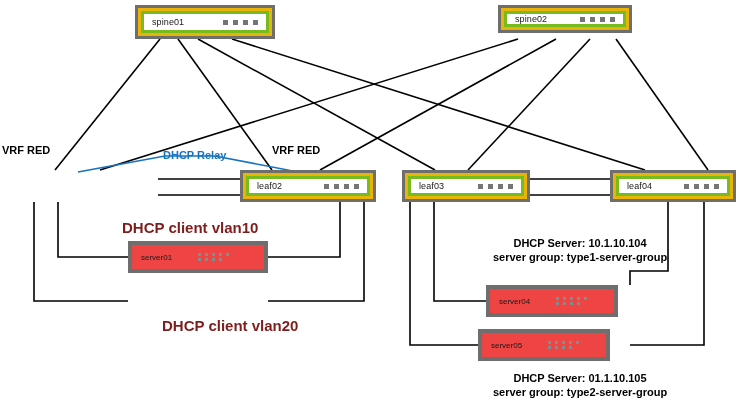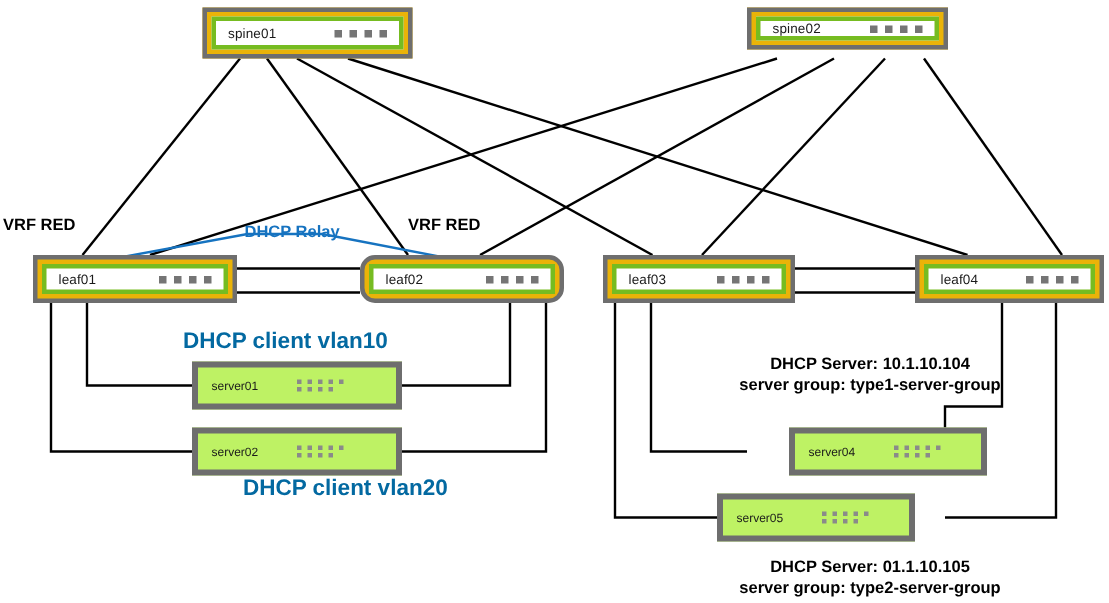--- a/index.html
+++ b/index.html
@@ -30,37 +30,37 @@
   }
   .switch .ports{
     margin-left:auto;display:flex;gap:5px;align-items:center;
   }
   .switch .ports i{display:block;width:5px;height:5px;background:#757575;}
 
   
   .server{
     position:absolute;
     box-sizing:border-box;
-    background:#bef264;
+    background:#ef4444;
     border:4px solid #6e6e6e;
     display:flex;align-items:center;
     padding:0 9px;
     z-index:5;
   }
   .server .nm{font-size:8px;color:#1a1a1a;white-space:nowrap;}
   .server .grid{margin-left:26px;display:block;}
   .server .grid u{display:flex;gap:4px;text-decoration:none;}
   .server .grid u + u{margin-top:2px;}
   .server .grid u i{display:block;width:3px;height:3px;background:#8a8a8a;}
 
   
   .lbl{position:absolute;white-space:nowrap;z-index:6;}
   .lbl.vrf{font-size:11px;font-weight:bold;color:#000;}
   .lbl.relay{font-size:11px;font-weight:bold;color:#1673c0;}
-  .lbl.bigblk{font-size:15px;font-weight:bold;color:#0369a1;}
+  .lbl.bigblk{font-size:15px;font-weight:bold;color:#7f1d1d;}
   .lbl.srvinfo{font-size:11px;font-weight:bold;color:#000;text-align:center;line-height:14px;}
 </style>
 </head>
 <body>
 
 <div id="canvas">
 
   <svg id="wires" viewBox="0 0 739 402" xmlns="http://www.w3.org/2000/svg">
     <g stroke="#000000" stroke-width="1.6" fill="none" shape-rendering="geometricPrecision">
 
@@ -115,33 +115,22 @@
       <span class="nm">spine02</span>
       <span class="ports">
         <i></i>
         <i></i>
         <i></i>
         <i></i>
       </span>
     </div>
   </div>
 
-  <div class="switch" style="left:22px;top:170px;width:136px;height:32px;">
-    <div class="inner">
-      <span class="nm">leaf01</span>
-      <span class="ports">
-        <i></i>
-        <i></i>
-        <i></i>
-        <i></i>
-      </span>
-    </div>
-  </div>
-
-  <div class="switch" style="left:240px;top:170px;width:136px;height:32px;border-radius:10px;">
+
+  <div class="switch" style="left:240px;top:170px;width:136px;height:32px;">
     <div class="inner">
       <span class="nm">leaf02</span>
       <span class="ports">
         <i></i>
         <i></i>
         <i></i>
         <i></i>
       </span>
     </div>
   </div>
@@ -182,40 +171,22 @@
         </u>
       <u>
           <i></i>
           <i></i>
           <i></i>
           <i></i>
         </u>
     </span>
   </div>
 
-  <div class="server" style="left:128px;top:285px;width:140px;height:32px;">
-    <span class="nm">server02</span>
-    <span class="grid">
-      <u>
-          <i></i>
-          <i></i>
-          <i></i>
-          <i></i>
-          <i></i>
-        </u>
-      <u>
-          <i></i>
-          <i></i>
-          <i></i>
-          <i></i>
-        </u>
-    </span>
-  </div>
-
-  <div class="server" style="left:526px;top:285px;width:132px;height:32px;">
+
+  <div class="server" style="left:486px;top:285px;width:132px;height:32px;">
     <span class="nm">server04</span>
     <span class="grid">
       <u>
           <i></i>
           <i></i>
           <i></i>
           <i></i>
           <i></i>
         </u>
       <u>

